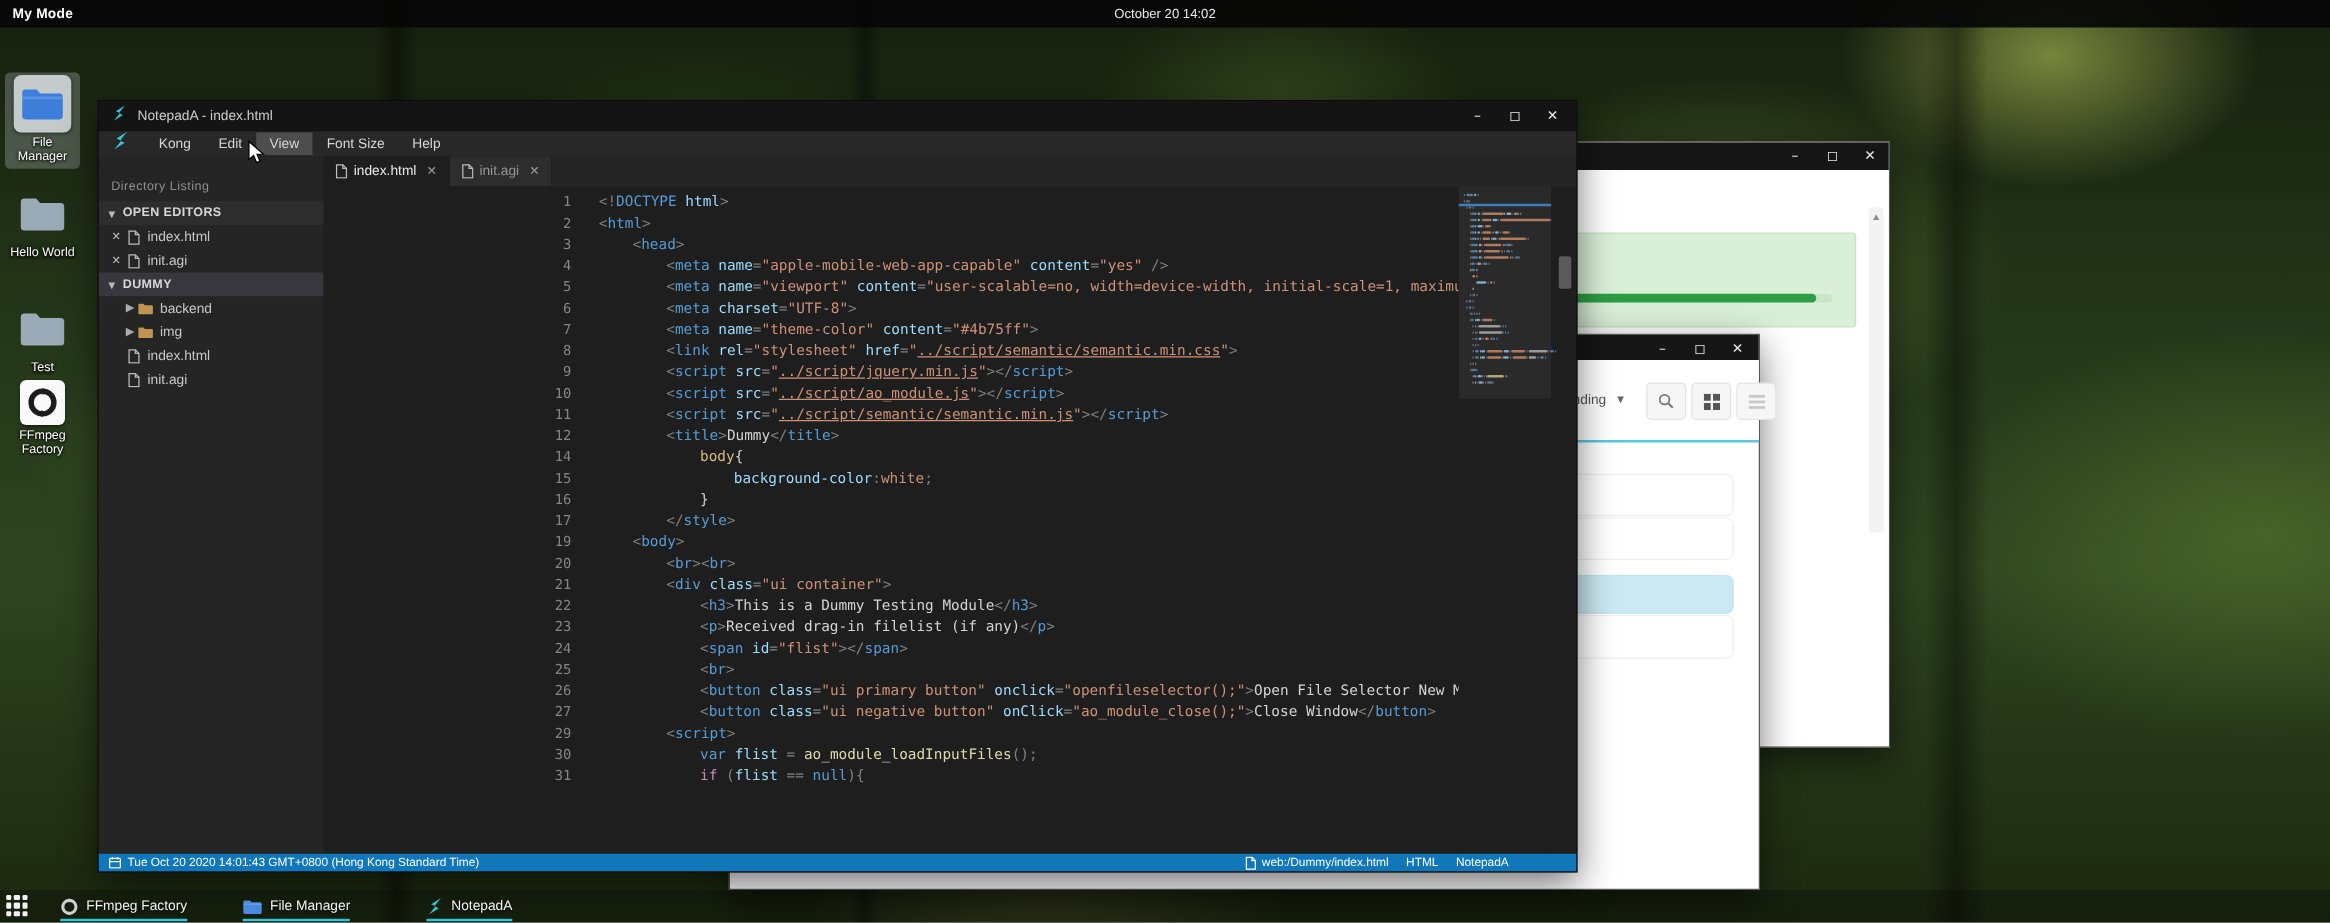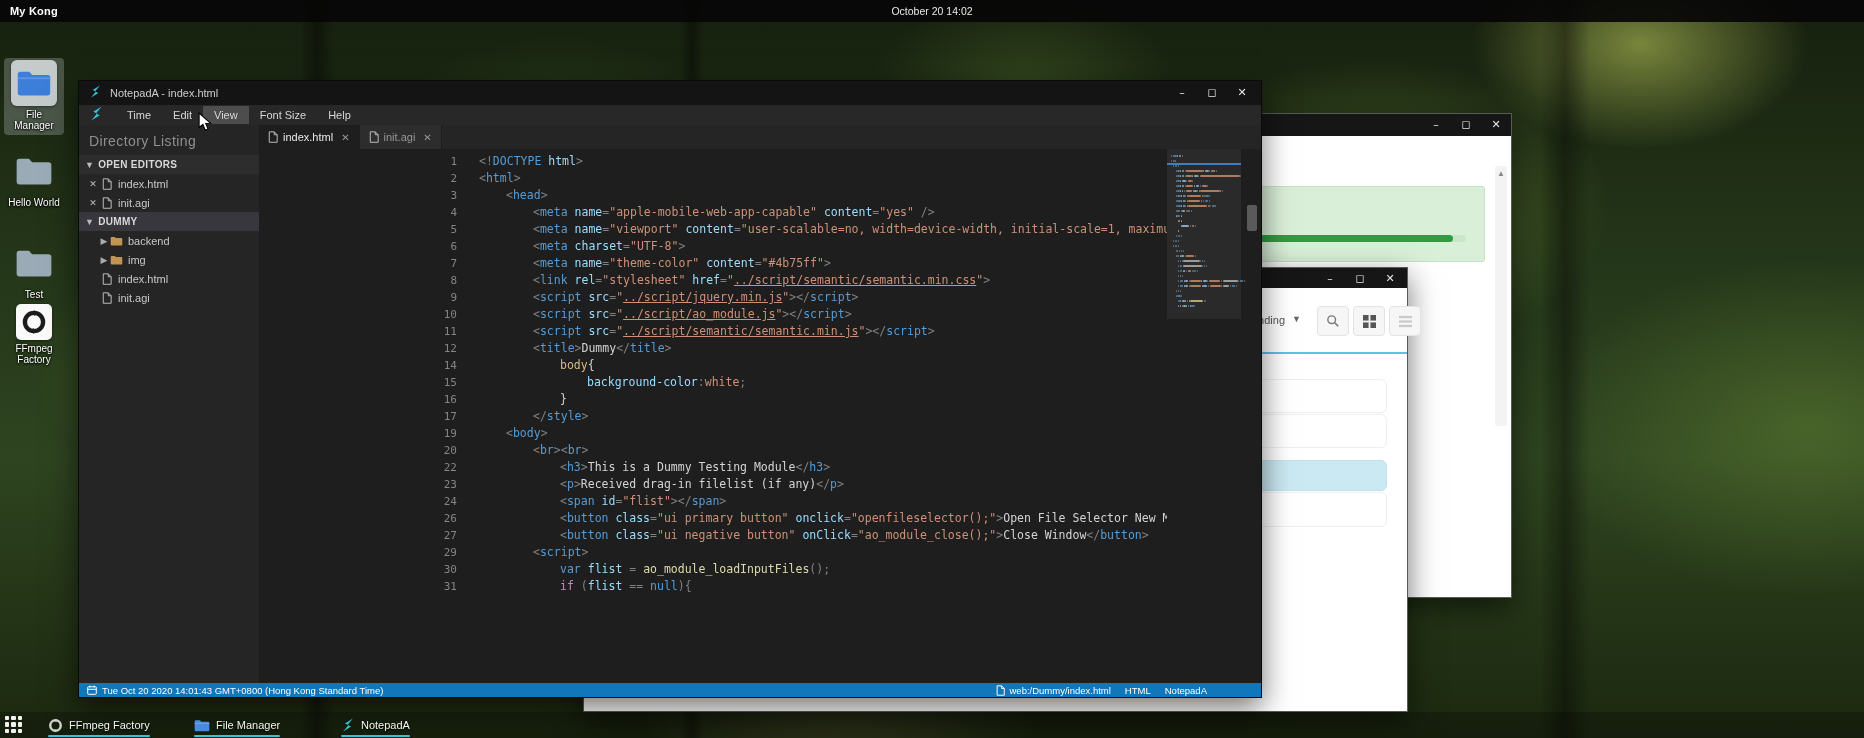--- a/index.html
+++ b/index.html
@@ -70,21 +70,21 @@
   .np-title { height:24px; background:#141414; }
   .np-title .np-logo { margin-left:10px; }
   .np-title .np-title-text { margin-left:8px; font-size:11px; color:#cccccc; }
   .np-menubar { height:20px; background:#282828; display:flex; align-items:center; }
   .np-menubar .np-logo2 { margin-left:10px; margin-right:12px; }
   .menu-item { font-size:11px; color:#d6d6d6; padding:3px 11px; cursor:pointer; }
   .menu-item.active { background:#4d4d4d; }
   .np-body { position:absolute; left:0; top:44px; right:0; bottom:14px; display:flex; }
 
   .np-sidebar { width:180px; background:#252526; flex:none; position:relative; font-size:11px; color:#cccccc; overflow:hidden; }
-  .sb-heading { padding:8px 10px 6px; font-size:14px; color:#8f8f8f; letter-spacing:.4px; }
+  .sb-heading { padding:8px 10px 6px; font-size:10px; color:#8f8f8f; letter-spacing:.4px;margin-top:11px; }
   .sb-sect { height:19px; display:flex; align-items:center; font-size:10px; font-weight:bold; color:#d8d8d8; padding-left:6px; cursor:pointer; background:#2d2d2e; letter-spacing:.3px; }
   .sb-sect.d2 { background:#37373d; }
   .sb-sect .chev { margin-right:4px; font-size:9px; color:#bbb; }
   .sb-item { height:19px; display:flex; align-items:center; cursor:pointer; color:#c8c8c8; }
   .sb-item .cx { width:12px; margin-left:8px; font-size:9px; color:#bdbdbd; text-align:center; }
   .sb-item .chev { width:10px; font-size:9px; color:#aaa; text-align:center; }
   .sb-item .ic { width:15px; display:flex; justify-content:center; margin-right:4px; }
   .sb-item .nm { font-size:11px; }
 
   .np-editor-col { flex:1; position:relative; background:#1e1e1e; overflow:hidden; }
@@ -132,21 +132,21 @@
 <body>
 
 <div class="screen">
   <div class="wallpaper">
     <div class="trunk" style="left:300px"></div>
     <div class="trunk" style="left:1540px;width:50px"></div>
     <div class="trunk" style="left:680px;width:24px"></div>
   </div>
 
   <div class="topbar">
-    <span class="tb-left">My Kong</span>
+    <span class="tb-left">My Mode</span>
     <span class="tb-clock">October 20 14:02</span>
   </div>
 
   <div class="desktop-icons" id="desktopIcons">
       <div class="dicon selected" style="top: 30px;">
         <div class="tile light">
           <svg width="36" height="28" viewBox="0 0 24 19">
             <path d="M1 3.6 q0-1.8 1.8-1.8 h6 l2 2.2 h10.4 q1.8 0 1.8 1.8 v10.4 q0 1.8-1.8 1.8 H2.8 q-1.8 0-1.8-1.8 z" fill="#3d7edb"></path>
             <path d="M1 5.6 h22 v1.4 h-22z" fill="#5b93e4"></path>
           </svg>
@@ -258,21 +258,21 @@
         <span class="wc">✕</span>
       </div>
     </div>
     <div class="np-menubar">
       <span class="np-logo2">
         <svg width="15" height="15" viewBox="0 0 16 16">
             <path d="M13.5 0.5 L4.5 6.2 L8.6 8.0 L2.5 15.5 L11.5 9.8 L7.4 8.0 Z" fill="#35c3d7"></path>
           </svg>
       </span>
       <span id="menuItems" style="display:flex">
-          <span class="menu-item">Time</span>
+          <span class="menu-item">Kong</span>
           <span class="menu-item">Edit</span>
           <span class="menu-item active">View</span>
           <span class="menu-item">Font Size</span>
           <span class="menu-item">Help</span>
         </span>
     </div>
     <div class="np-body">
       <div class="np-sidebar">
         <div class="sb-heading">Directory Listing</div>
         <div id="sbTree">
@@ -381,23 +381,25 @@
             <div class="cl"><span class="ln">9</span><span class="code"><span class="guide"></span><span class="guide b"></span><span class="tk-g">&lt;</span><span class="tk-t">script</span><span class="tk-w"> </span><span class="tk-a">src</span><span class="tk-g">=</span><span class="tk-s">"</span><span class="tk-u">../script/jquery.min.js</span><span class="tk-s">"</span><span class="tk-g">&gt;&lt;/</span><span class="tk-t">script</span><span class="tk-g">&gt;</span></span></div>
             <div class="cl"><span class="ln">10</span><span class="code"><span class="guide"></span><span class="guide b"></span><span class="tk-g">&lt;</span><span class="tk-t">script</span><span class="tk-w"> </span><span class="tk-a">src</span><span class="tk-g">=</span><span class="tk-s">"</span><span class="tk-u">../script/ao_module.js</span><span class="tk-s">"</span><span class="tk-g">&gt;&lt;/</span><span class="tk-t">script</span><span class="tk-g">&gt;</span></span></div>
             <div class="cl"><span class="ln">11</span><span class="code"><span class="guide"></span><span class="guide b"></span><span class="tk-g">&lt;</span><span class="tk-t">script</span><span class="tk-w"> </span><span class="tk-a">src</span><span class="tk-g">=</span><span class="tk-s">"</span><span class="tk-u">../script/semantic/semantic.min.js</span><span class="tk-s">"</span><span class="tk-g">&gt;&lt;/</span><span class="tk-t">script</span><span class="tk-g">&gt;</span></span></div>
             <div class="cl"><span class="ln">12</span><span class="code"><span class="guide"></span><span class="guide b"></span><span class="tk-g">&lt;</span><span class="tk-t">title</span><span class="tk-g">&gt;</span><span class="tk-w">Dummy</span><span class="tk-g">&lt;/</span><span class="tk-t">title</span><span class="tk-g">&gt;</span></span></div>
             <div class="cl"><span class="ln">14</span><span class="code"><span class="guide"></span><span class="guide b"></span><span class="guide b"></span><span class="tk-y">body</span><span class="tk-w">{</span></span></div>
             <div class="cl"><span class="ln">15</span><span class="code"><span class="guide"></span><span class="guide b"></span><span class="guide b"></span><span class="guide b"></span><span class="tk-a">background-color</span><span class="tk-g">:</span><span class="tk-s">white</span><span class="tk-g">;</span></span></div>
             <div class="cl"><span class="ln">16</span><span class="code"><span class="guide"></span><span class="guide b"></span><span class="guide b"></span><span class="tk-w">}</span></span></div>
             <div class="cl"><span class="ln">17</span><span class="code"><span class="guide"></span><span class="guide b"></span><span class="tk-g">&lt;/</span><span class="tk-t">style</span><span class="tk-g">&gt;</span></span></div>
             <div class="cl"><span class="ln">19</span><span class="code"><span class="guide"></span><span class="tk-g">&lt;</span><span class="tk-t">body</span><span class="tk-g">&gt;</span></span></div>
             <div class="cl"><span class="ln">20</span><span class="code"><span class="guide"></span><span class="guide b"></span><span class="tk-g">&lt;</span><span class="tk-t">br</span><span class="tk-g">&gt;&lt;</span><span class="tk-t">br</span><span class="tk-g">&gt;</span></span></div>
+            <div class="cl"><span class="ln">21</span><span class="code"><span class="guide"></span><span class="guide b"></span><span class="tk-g">&lt;</span><span class="tk-t">div</span><span class="tk-w"> </span><span class="tk-a">class</span><span class="tk-g">=</span><span class="tk-s">"ui container"</span><span class="tk-g">&gt;</span></span></div>
             <div class="cl"><span class="ln">22</span><span class="code"><span class="guide"></span><span class="guide b"></span><span class="guide b"></span><span class="tk-g">&lt;</span><span class="tk-t">h3</span><span class="tk-g">&gt;</span><span class="tk-w">This is a Dummy Testing Module</span><span class="tk-g">&lt;/</span><span class="tk-t">h3</span><span class="tk-g">&gt;</span></span></div>
             <div class="cl"><span class="ln">23</span><span class="code"><span class="guide"></span><span class="guide b"></span><span class="guide b"></span><span class="tk-g">&lt;</span><span class="tk-t">p</span><span class="tk-g">&gt;</span><span class="tk-w">Received drag-in filelist (if any)</span><span class="tk-g">&lt;/</span><span class="tk-t">p</span><span class="tk-g">&gt;</span></span></div>
             <div class="cl"><span class="ln">24</span><span class="code"><span class="guide"></span><span class="guide b"></span><span class="guide b"></span><span class="tk-g">&lt;</span><span class="tk-t">span</span><span class="tk-w"> </span><span class="tk-a">id</span><span class="tk-g">=</span><span class="tk-s">"flist"</span><span class="tk-g">&gt;&lt;/</span><span class="tk-t">span</span><span class="tk-g">&gt;</span></span></div>
+            <div class="cl"><span class="ln">25</span><span class="code"><span class="guide"></span><span class="guide b"></span><span class="guide b"></span><span class="tk-g">&lt;</span><span class="tk-t">br</span><span class="tk-g">&gt;</span></span></div>
             <div class="cl"><span class="ln">26</span><span class="code"><span class="guide"></span><span class="guide b"></span><span class="guide b"></span><span class="tk-g">&lt;</span><span class="tk-t">button</span><span class="tk-w"> </span><span class="tk-a">class</span><span class="tk-g">=</span><span class="tk-s">"ui primary button"</span><span class="tk-w"> </span><span class="tk-a">onclick</span><span class="tk-g">=</span><span class="tk-s">"openfileselector();"</span><span class="tk-g">&gt;</span><span class="tk-w">Open File Selector New Mode</span></span></div>
             <div class="cl"><span class="ln">27</span><span class="code"><span class="guide"></span><span class="guide b"></span><span class="guide b"></span><span class="tk-g">&lt;</span><span class="tk-t">button</span><span class="tk-w"> </span><span class="tk-a">class</span><span class="tk-g">=</span><span class="tk-s">"ui negative button"</span><span class="tk-w"> </span><span class="tk-a">onClick</span><span class="tk-g">=</span><span class="tk-s">"ao_module_close();"</span><span class="tk-g">&gt;</span><span class="tk-w">Close Window</span><span class="tk-g">&lt;/</span><span class="tk-t">button</span><span class="tk-g">&gt;</span></span></div>
             <div class="cl"><span class="ln">29</span><span class="code"><span class="guide"></span><span class="guide b"></span><span class="tk-g">&lt;</span><span class="tk-t">script</span><span class="tk-g">&gt;</span></span></div>
             <div class="cl"><span class="ln">30</span><span class="code"><span class="guide"></span><span class="guide b"></span><span class="guide b"></span><span class="tk-k">var</span><span class="tk-w"> </span><span class="tk-v">flist</span><span class="tk-w"> </span><span class="tk-g">=</span><span class="tk-w"> </span><span class="tk-f">ao_module_loadInputFiles</span><span class="tk-g">();</span></span></div>
             <div class="cl"><span class="ln">31</span><span class="code"><span class="guide"></span><span class="guide b"></span><span class="guide b"></span><span class="tk-c">if</span><span class="tk-w"> </span><span class="tk-g">(</span><span class="tk-v">flist</span><span class="tk-w"> </span><span class="tk-g">==</span><span class="tk-w"> </span><span class="tk-k">null</span><span class="tk-g">){</span></span></div>
           </div>
         <div class="np-minimap" id="npMinimap">
           <div class="mm-viewport"></div>
           <div class="mm-mark"></div>
         <div class="mm-line" style="top: 6px; left: 4px; width: 1.1px; background: rgb(106, 106, 106);"></div>

